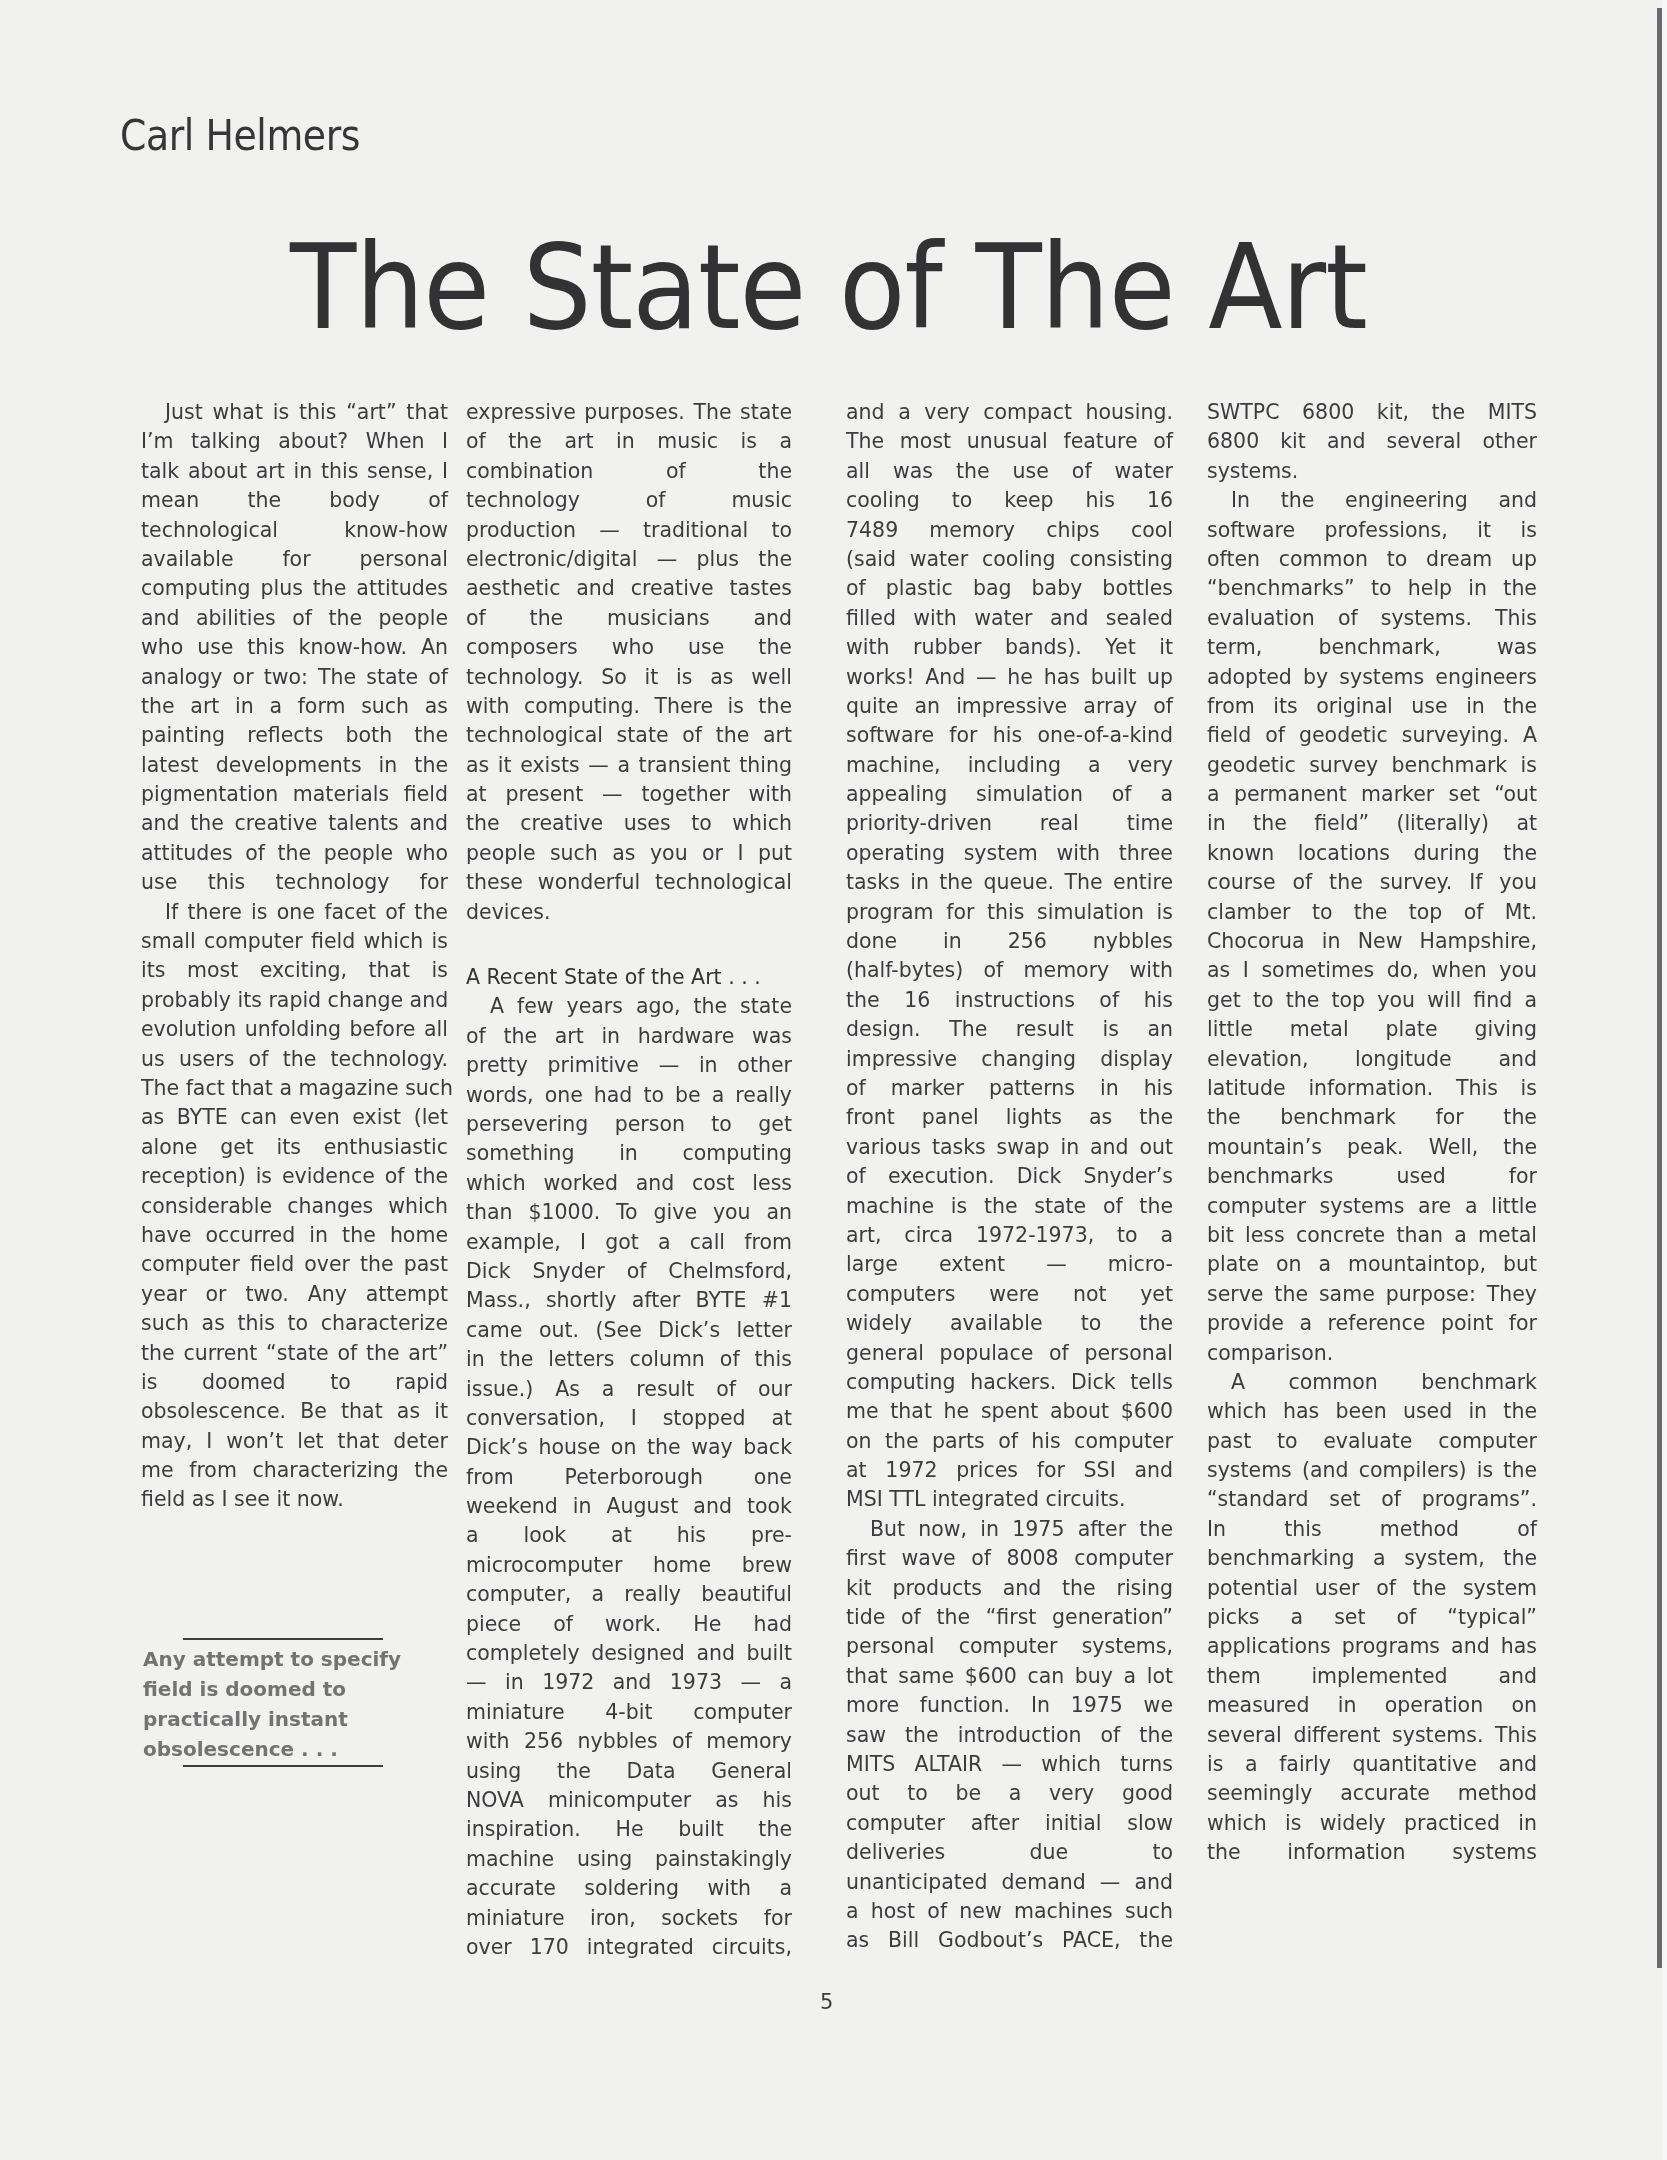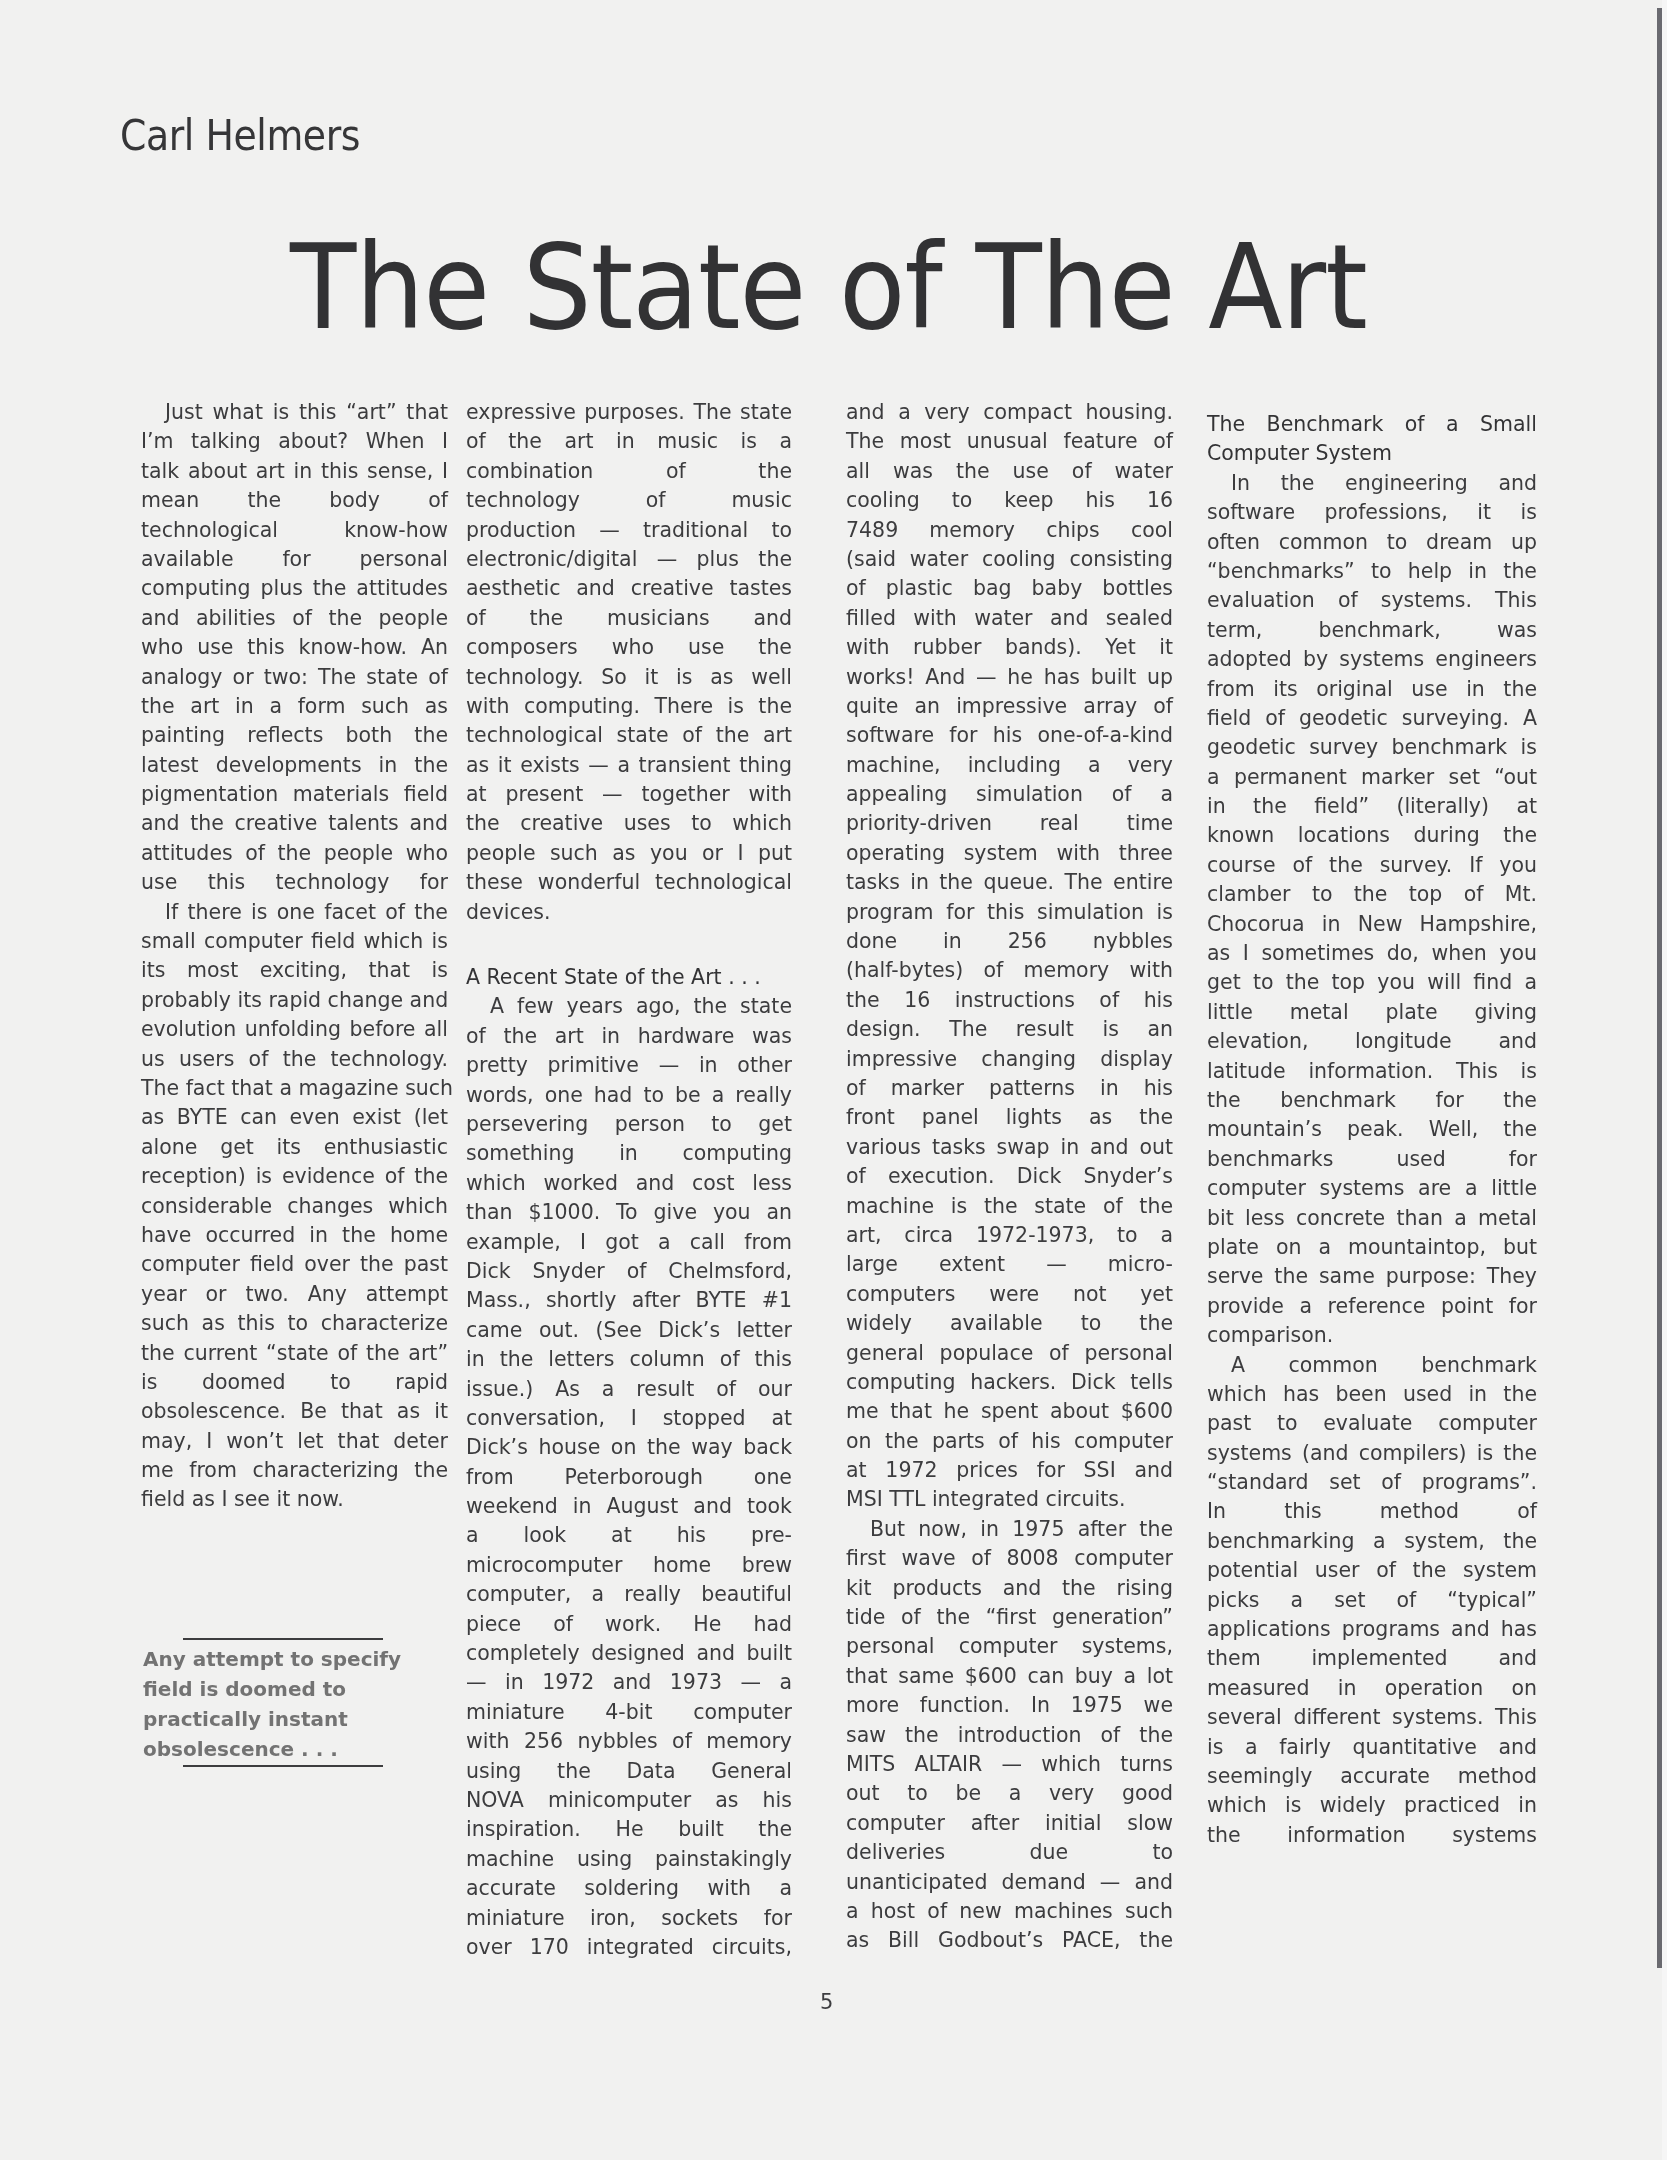--- a/index.html
+++ b/index.html
@@ -285,23 +285,24 @@
       <span class="line">MITS ALTAIR — which turns</span>
       <span class="line">out to be a very good</span>
       <span class="line">computer after initial slow</span>
       <span class="line">deliveries due to</span>
       <span class="line">unanticipated demand — and</span>
       <span class="line">a host of new machines such</span>
       <span class="line">as Bill Godbout’s PACE, the</span>
     </div>
   </div>
 <div class="column col4">
-    <div class="subhead" style="margin-bottom: 0px;">
-      <span class="line just">The Benchmark of a Small</span>
-      <span class="line">Computer System</span>
+    <div class="paragraph">
+      <span class="line">SWTPC 6800 kit, the MITS</span>
+      <span class="line">6800 kit and several other</span>
+      <span class="line last">systems.</span>
     </div>
     <div class="paragraph">
       <span class="line indent">In the engineering and</span>
       <span class="line">software professions, it is</span>
       <span class="line">often common to dream up</span>
       <span class="line">“benchmarks” to help in the</span>
       <span class="line">evaluation of systems. This</span>
       <span class="line">term, benchmark, was</span>
       <span class="line">adopted by systems engineers</span>
       <span class="line">from its original use in the</span>

